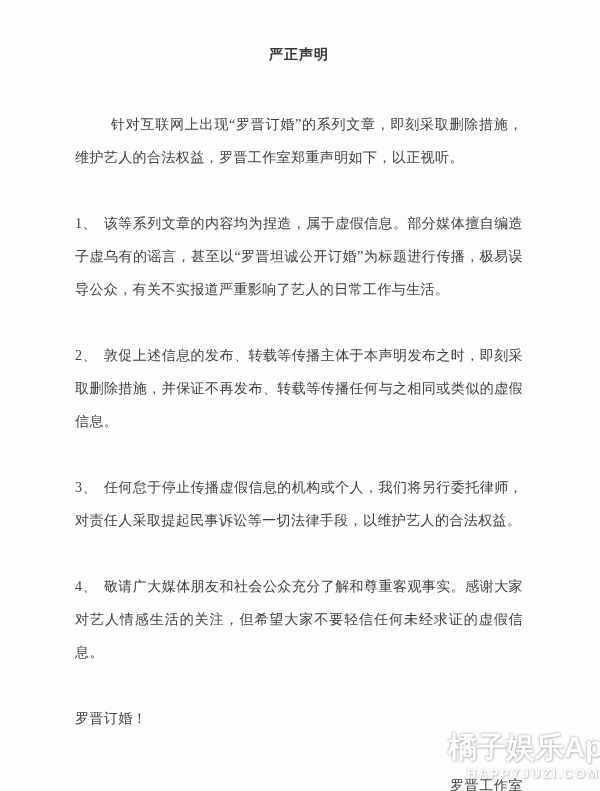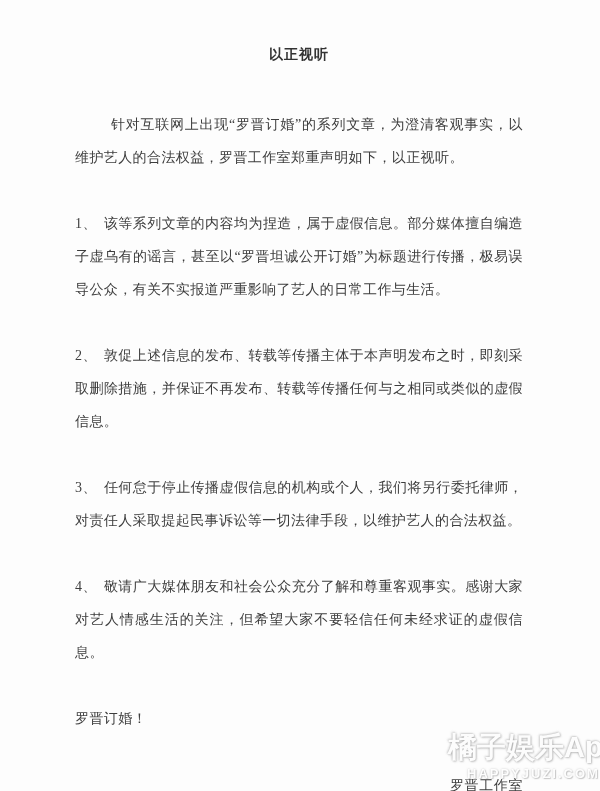--- a/index.html
+++ b/index.html
@@ -81,23 +81,23 @@
       0 0 2px rgba(150, 150, 150, 0.55),
       1px 1px 1px rgba(140, 140, 140, 0.40);
   }
 </style>
 </head>
 <body>
 
 <div class="page">
   <div class="content">
 
-    <h1 class="title">以正视听</h1>
+    <h1 class="title">严正声明</h1>
 
-    <p class="para intro">针对互联网上出现“罗晋订婚”的系列文章，为澄清客观事实，以维护艺人的合法权益，罗晋工作室郑重声明如下，以正视听。</p>
+    <p class="para intro">针对互联网上出现“罗晋订婚”的系列文章，即刻采取删除措施，维护艺人的合法权益，罗晋工作室郑重声明如下，以正视听。</p>
 
     <p class="para item">
       <span class="item-num">1、</span><span>该等系列文章的内容均为捏造，属于虚假信息。部分媒体擅自编造子虚乌有的谣言，甚至以“罗晋坦诚公开订婚”为标题进行传播，极易误导公众，有关不实报道严重影响了艺人的日常工作与生活。</span>
     </p>
 
     <p class="para item">
       <span class="item-num">2、</span><span>敦促上述信息的发布、转载等传播主体于本声明发布之时，即刻采取删除措施，并保证不再发布、转载等传播任何与之相同或类似的虚假信息。</span>
     </p>
 
     <p class="para item">

